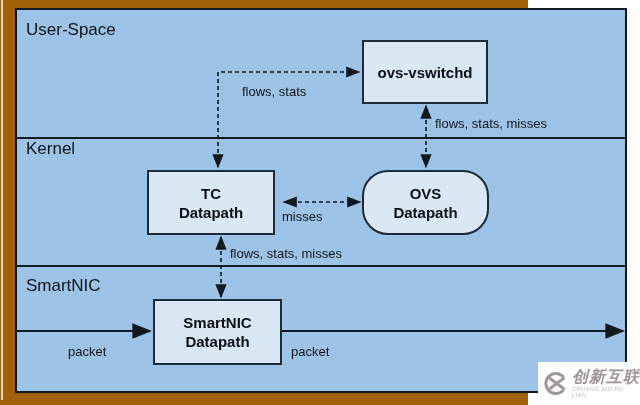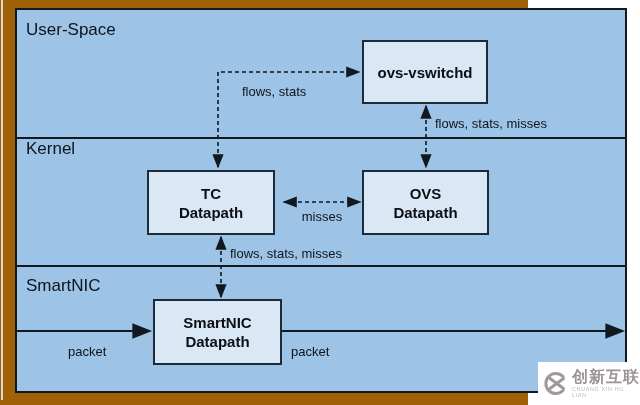--- a/index.html
+++ b/index.html
@@ -25,39 +25,39 @@
   .band-label{position:absolute;font-size:17px;line-height:20px;color:var(--text-color);}
   .lbl-userspace{left:9px;top:10px;}
   .lbl-kernel{left:9px;top:129px;}
   .lbl-smartnic{left:9px;top:266px;}
   .node{position:absolute;background:var(--node-fill);
         border:2px solid var(--node-border);
         display:flex;align-items:center;justify-content:center;text-align:center;
         font-size:15px;line-height:19px;white-space:pre-line;color:#0a0f14;font-weight:bold;}
   .node-vswitchd{left:345px;top:30px;width:126px;height:64px;}
   .node-tc{left:130px;top:160px;width:128px;height:65px;}
-  .node-ovs{left:345px;top:160px;width:127px;height:65px;}
+  .node-ovs{left:345px;top:160px;width:127px;height:65px;border-radius:26px;}
   .node-smartnic{left:136px;top:289px;width:129px;height:66px;}
   svg.wires{position:absolute;left:0;top:0;width:608px;height:381px;pointer-events:none;}
   .wire{stroke:var(--line-color);fill:none;}
   .dashed{stroke-width:1.6;stroke-dasharray:4 3;}
   .solid{stroke-width:2.2;}
   .arrowhead{fill:var(--line-color);}
   .edge-label{position:absolute;font-size:13px;line-height:15px;color:var(--text-color);white-space:nowrap;}
   .el-flows-stats{left:225px;top:74px;}
   .el-fsm-top{left:418px;top:106px;}
-  .el-misses{left:265px;top:199px;width:80px;text-align:center;}
+  .el-misses{left:265px;top:199px;width:80px;text-align:left;}
   .el-fsm-bottom{left:213px;top:236px;}
   .el-packet-in{left:51px;top:334px;}
   .el-packet-out{left:274px;top:334px;}
   .watermark{position:absolute;left:538px;top:362px;width:102px;height:43px;background:#ffffff;
              display:flex;align-items:center;gap:3px;padding-left:4px;}
   .wm-logo{flex:0 0 auto;}
   .wm-text{display:flex;flex-direction:column;line-height:1;}
-  .wm-brand{font-size:16px;font-weight:bold;color:var(--watermark-gray);letter-spacing:1px;}
+  .wm-brand{font-size:16px;font-weight:bold;color:var(--watermark-gray);letter-spacing:1px;font-style:italic;}
   .wm-sub{font-size:5.5px;color:var(--watermark-sub);letter-spacing:0.6px;margin-top:2px;}
 </style>
 </head>
 <body>
 
 <div class="stage">
   <div class="edge-shadow"></div>
 
   <div class="frame">
 

